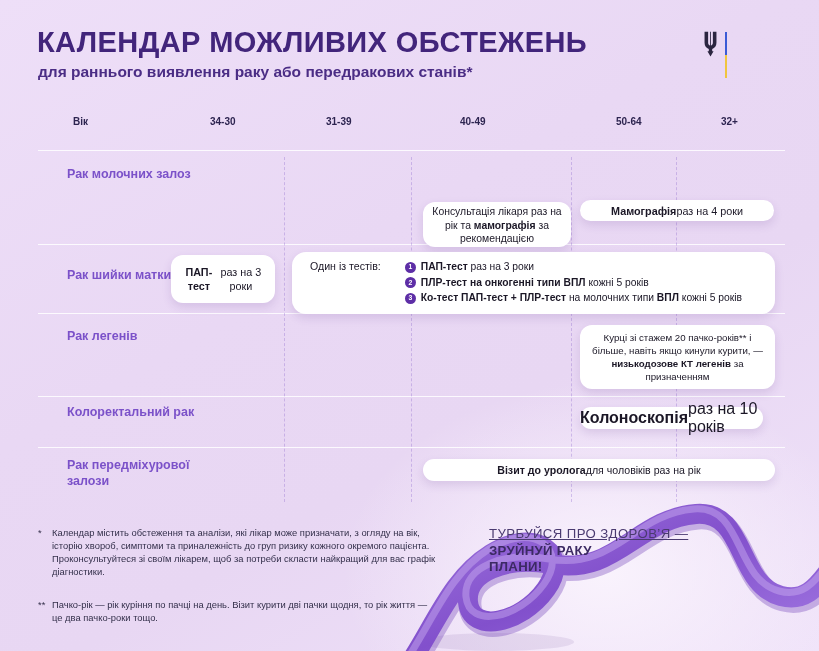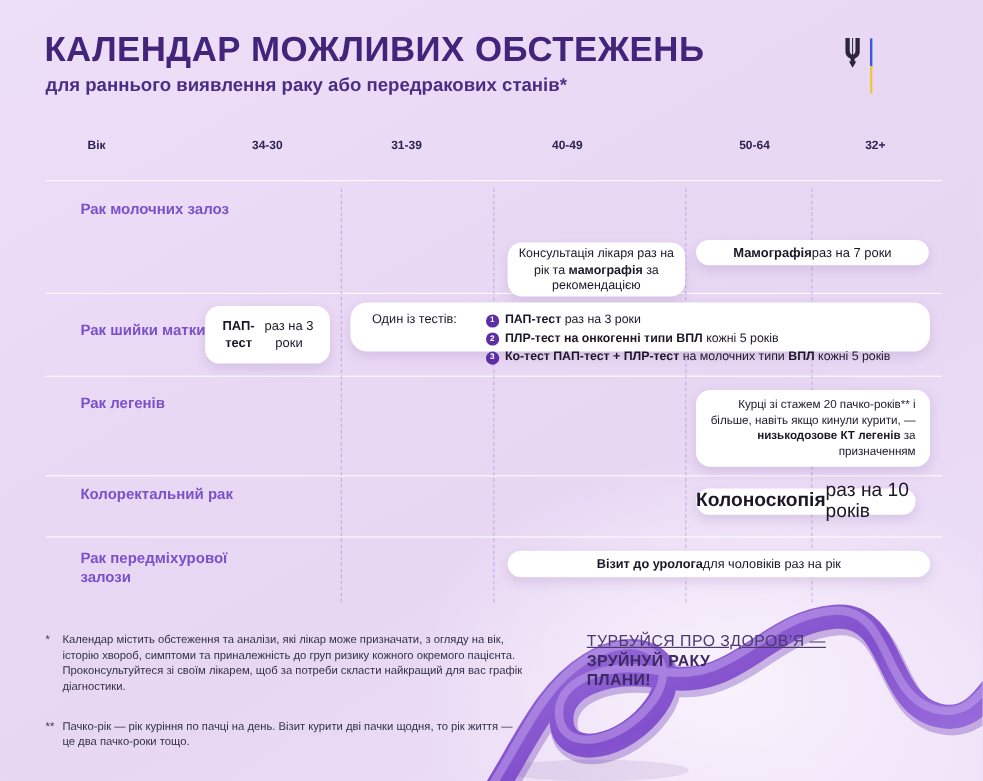--- a/index.html
+++ b/index.html
@@ -22,26 +22,26 @@
   .rowlabel{left:38px;width:128px;font-size:12.5px;font-weight:700;line-height:16px;color:#7b51c9;margin-left:29px;}
   .pill{position:absolute;background:#fff;box-shadow:0 4px 10px rgba(83,44,132,.14);
         display:flex;align-items:center;justify-content:center;
         color:#1b1726;font-size:10.8px;}
   .pill .b{font-weight:700;}
   .p-selfexam{left:168px;top:166px;width:606px;height:21px;border-radius:11px;justify-content:flex-start;padding-left:55px;box-sizing:border-box;gap:12px;white-space:nowrap;}
   .arrow{color:#a39bb5;font-size:12px;}
   .p-consult{left:423px;top:190px;width:148px;height:45px;border-radius:12px;text-align:center;font-size:10.4px;line-height:13.6px;padding:0 8px;box-sizing:border-box;display:block;padding-top:3px;margin-top:12px;}
   .p-mammo{left:580px;top:200px;width:194px;height:21px;border-radius:11px;}
   .p-pap{left:171px;top:255px;width:104px;height:48px;border-radius:12px;text-align:center;line-height:14px;padding:0 10px;box-sizing:border-box;}
-  .p-tests{left:292px;top:252px;width:483px;height:41px;border-radius:14px;justify-content:flex-start;align-items:flex-start;padding:8px 0 0 18px;box-sizing:border-box;font-size:10.3px;}
+  .p-tests{left:292px;top:252px;width:483px;height:62px;border-radius:14px;justify-content:flex-start;align-items:flex-start;padding:8px 0 0 18px;box-sizing:border-box;font-size:10.3px;}
   .tests-intro{font-size:10.6px;margin-right:24px;white-space:nowrap;}
   .tests-list{display:flex;flex-direction:column;gap:1px;}
   .test-item{line-height:14.5px;white-space:nowrap;}
   .num-circle{display:inline-flex;align-items:center;justify-content:center;width:11px;height:11px;border-radius:50%;background:#5d2ea6;color:#fff;font-size:6.8px;font-weight:700;margin-right:5px;transform:translateY(-1px);}
-  .p-lung{left:580px;top:325px;width:195px;height:64px;border-radius:12px;display:block;padding:7px 12px;box-sizing:border-box;font-size:9.7px;line-height:12.9px;text-align:right;}
+  .p-lung{left:580px;top:325px;width:195px;height:64px;border-radius:12px;display:block;padding:7px 12px;box-sizing:border-box;font-size:9.7px;line-height:12.9px;text-align:center;}
   .p-colon{left:580px;top:407px;width:183px;height:22px;border-radius:11px;font-size:16px;}
   .p-uro{left:423px;top:459px;width:352px;height:22px;border-radius:11px;font-size:10.6px;}
   .footnote{left:38px;width:398px;display:flex;font-size:9.4px;line-height:12.9px;color:#34304b;}
   .fn-marker{flex:0 0 14px;}
   .fn1{top:527px;}
   .fn2{top:599px;}
   .slogan{left:489px;top:526px;color:#3c2a63;font-size:13.2px;line-height:16.5px;}
   .slogan .l1{font-weight:400;letter-spacing:.4px;color:#4a3a70;text-decoration:underline;}
   .slogan .l2,.slogan .l3{font-weight:800;letter-spacing:.3px;}
   .ribbon{left:376px;top:484px;pointer-events:none;}
@@ -82,21 +82,21 @@
 
   <div class="abs rowlabel" style="top:166px">Рак молочних залоз</div>
   <div class="abs rowlabel" style="top:267px">Рак шийки матки</div>
   <div class="abs rowlabel" style="top:328px">Рак легенів</div>
   <div class="abs rowlabel" style="top:404px">Колоректальний рак</div>
   <div class="abs rowlabel" style="top:457px">Рак передміхурової залози</div>
 
   <div class="pill p-consult"><span>Консультація лікаря раз на рік та </span><span class="b">мамографія</span><span> за рекомендацією</span></div>
   <div class="pill p-mammo">
       <span class="b">Мамографія</span>
-      <span> раз на 7 роки</span>
+      <span> раз на 4 роки</span>
     </div>
 
   <div class="pill p-pap">
       <span class="b">ПАП-тест</span>
       <span> раз на 3 роки</span>
     </div>
   <div class="pill p-tests">
     <span class="tests-intro">Один із тестів:</span>
     <span class="tests-list">
       <span class="test-item"><span class="num-circle">1</span><span><span class="b">ПАП-тест</span><span> раз на 3 роки</span></span></span>

